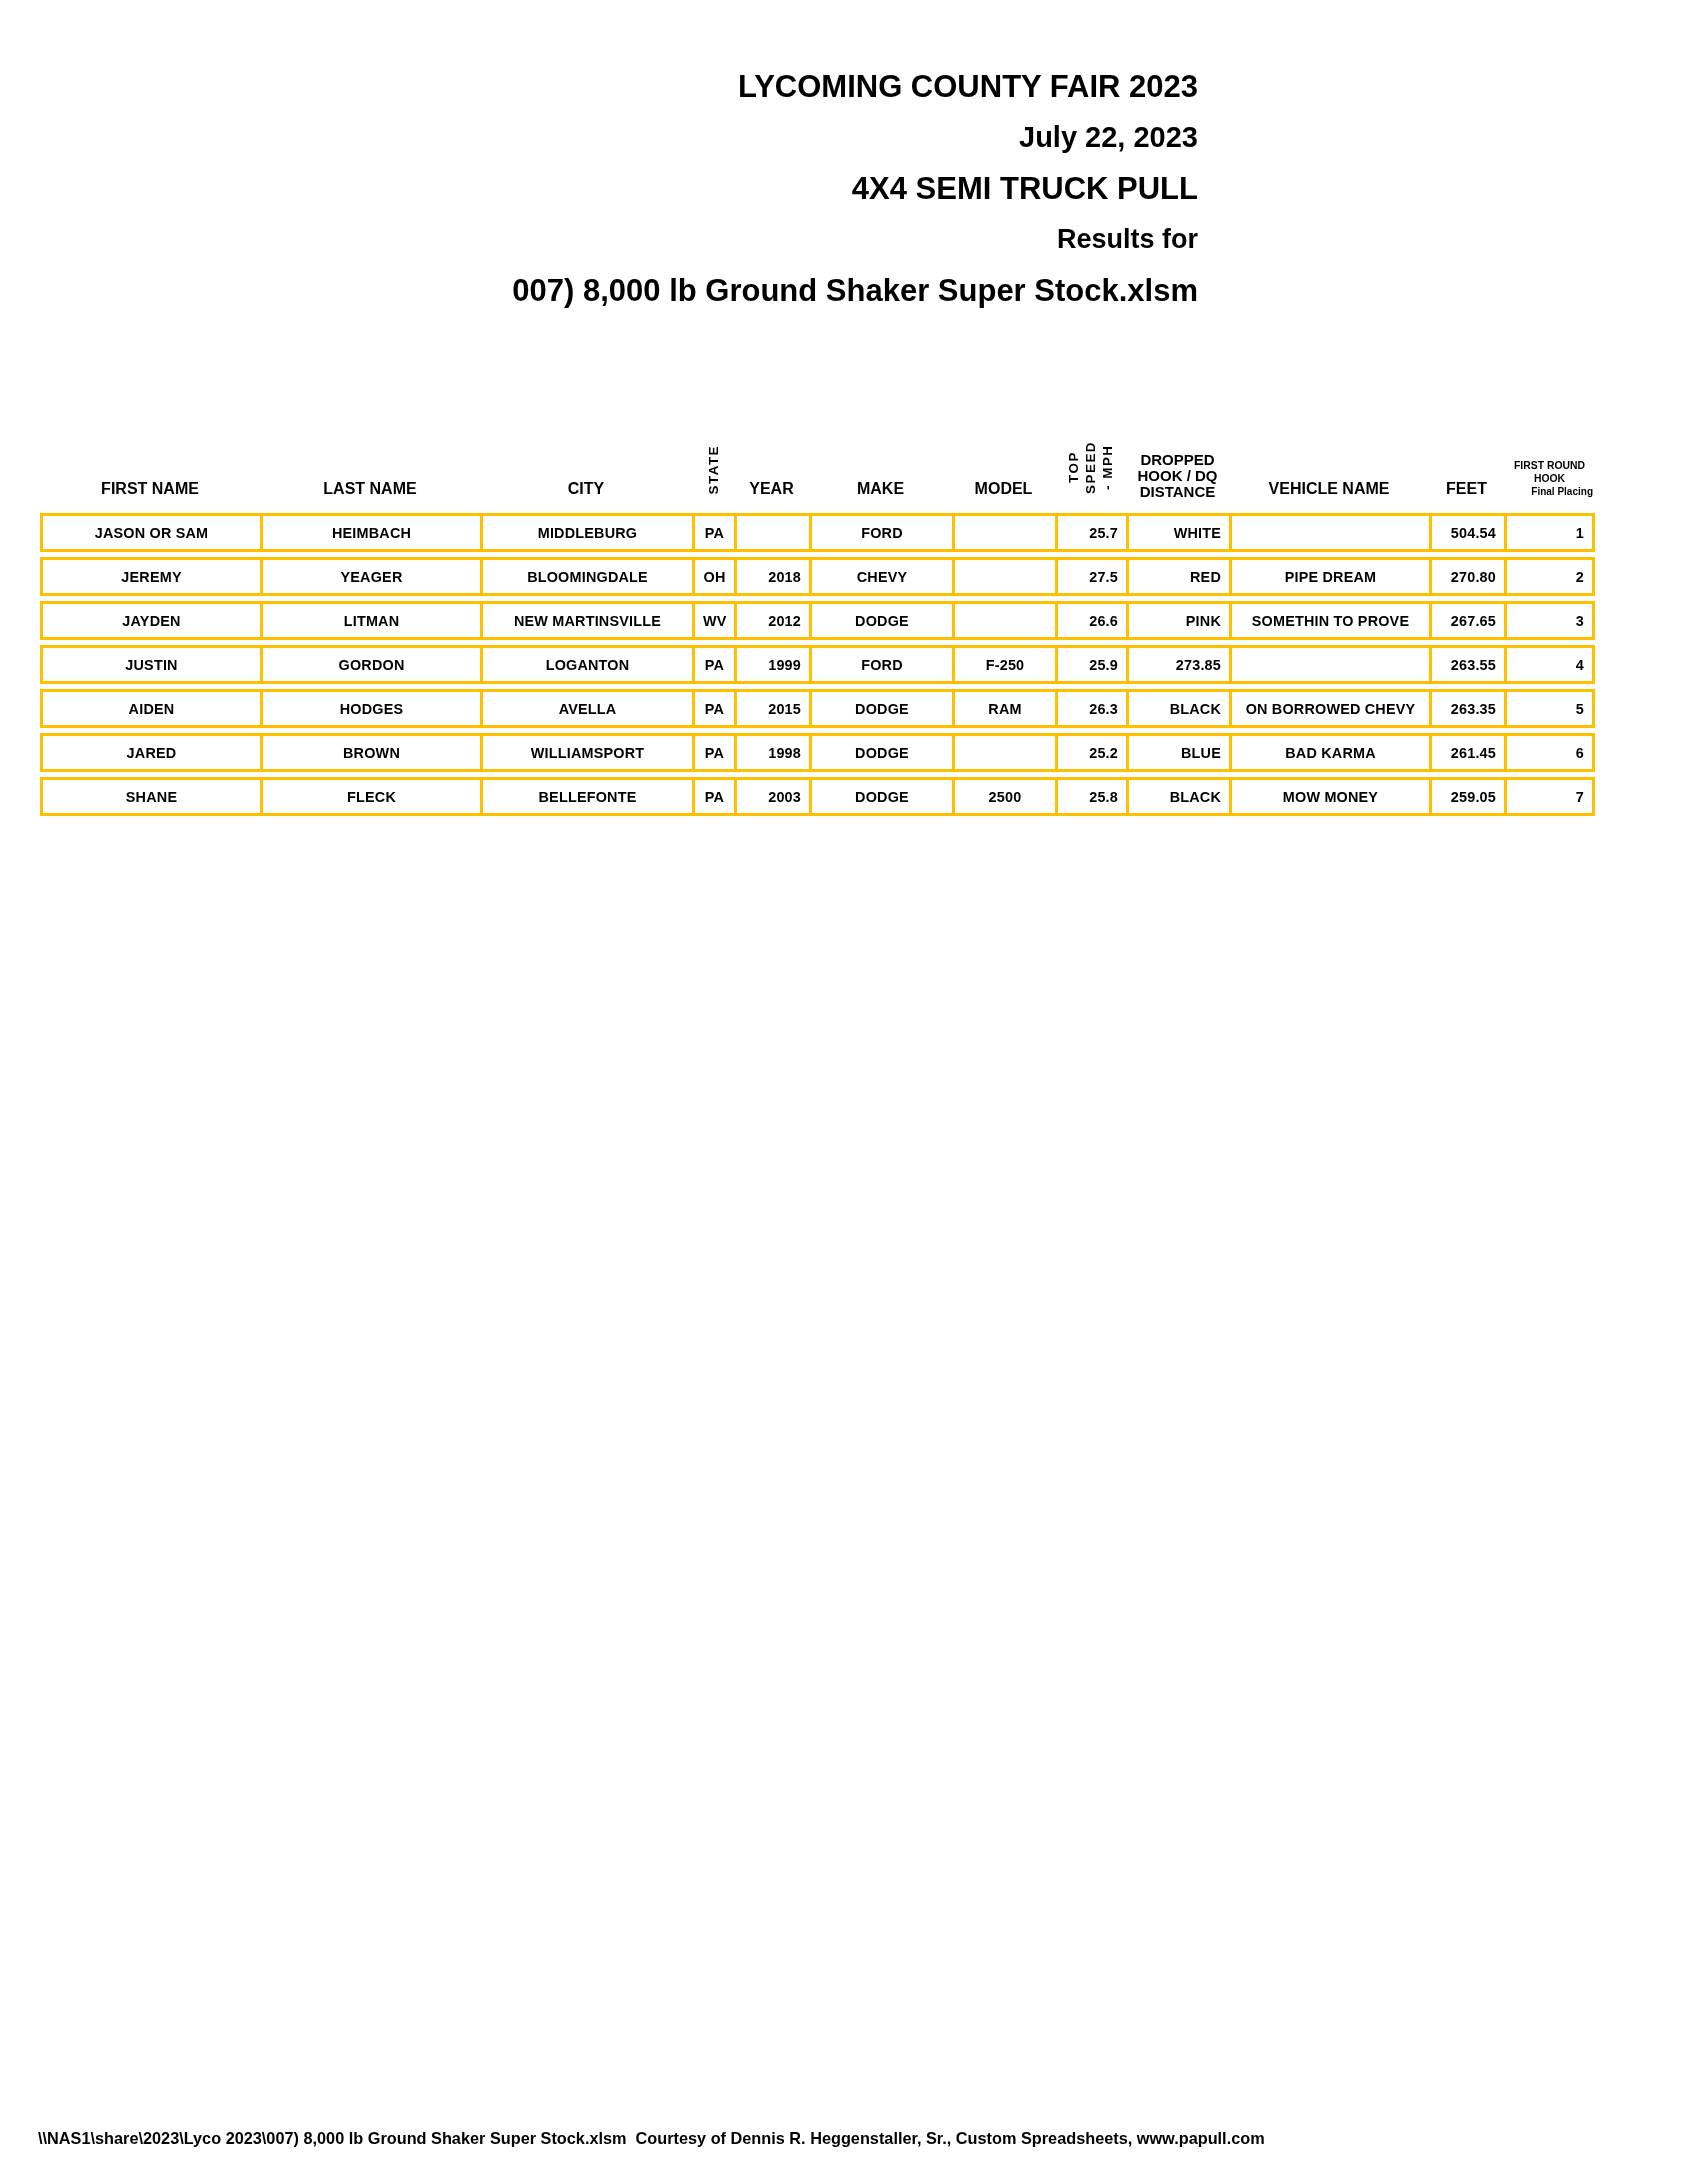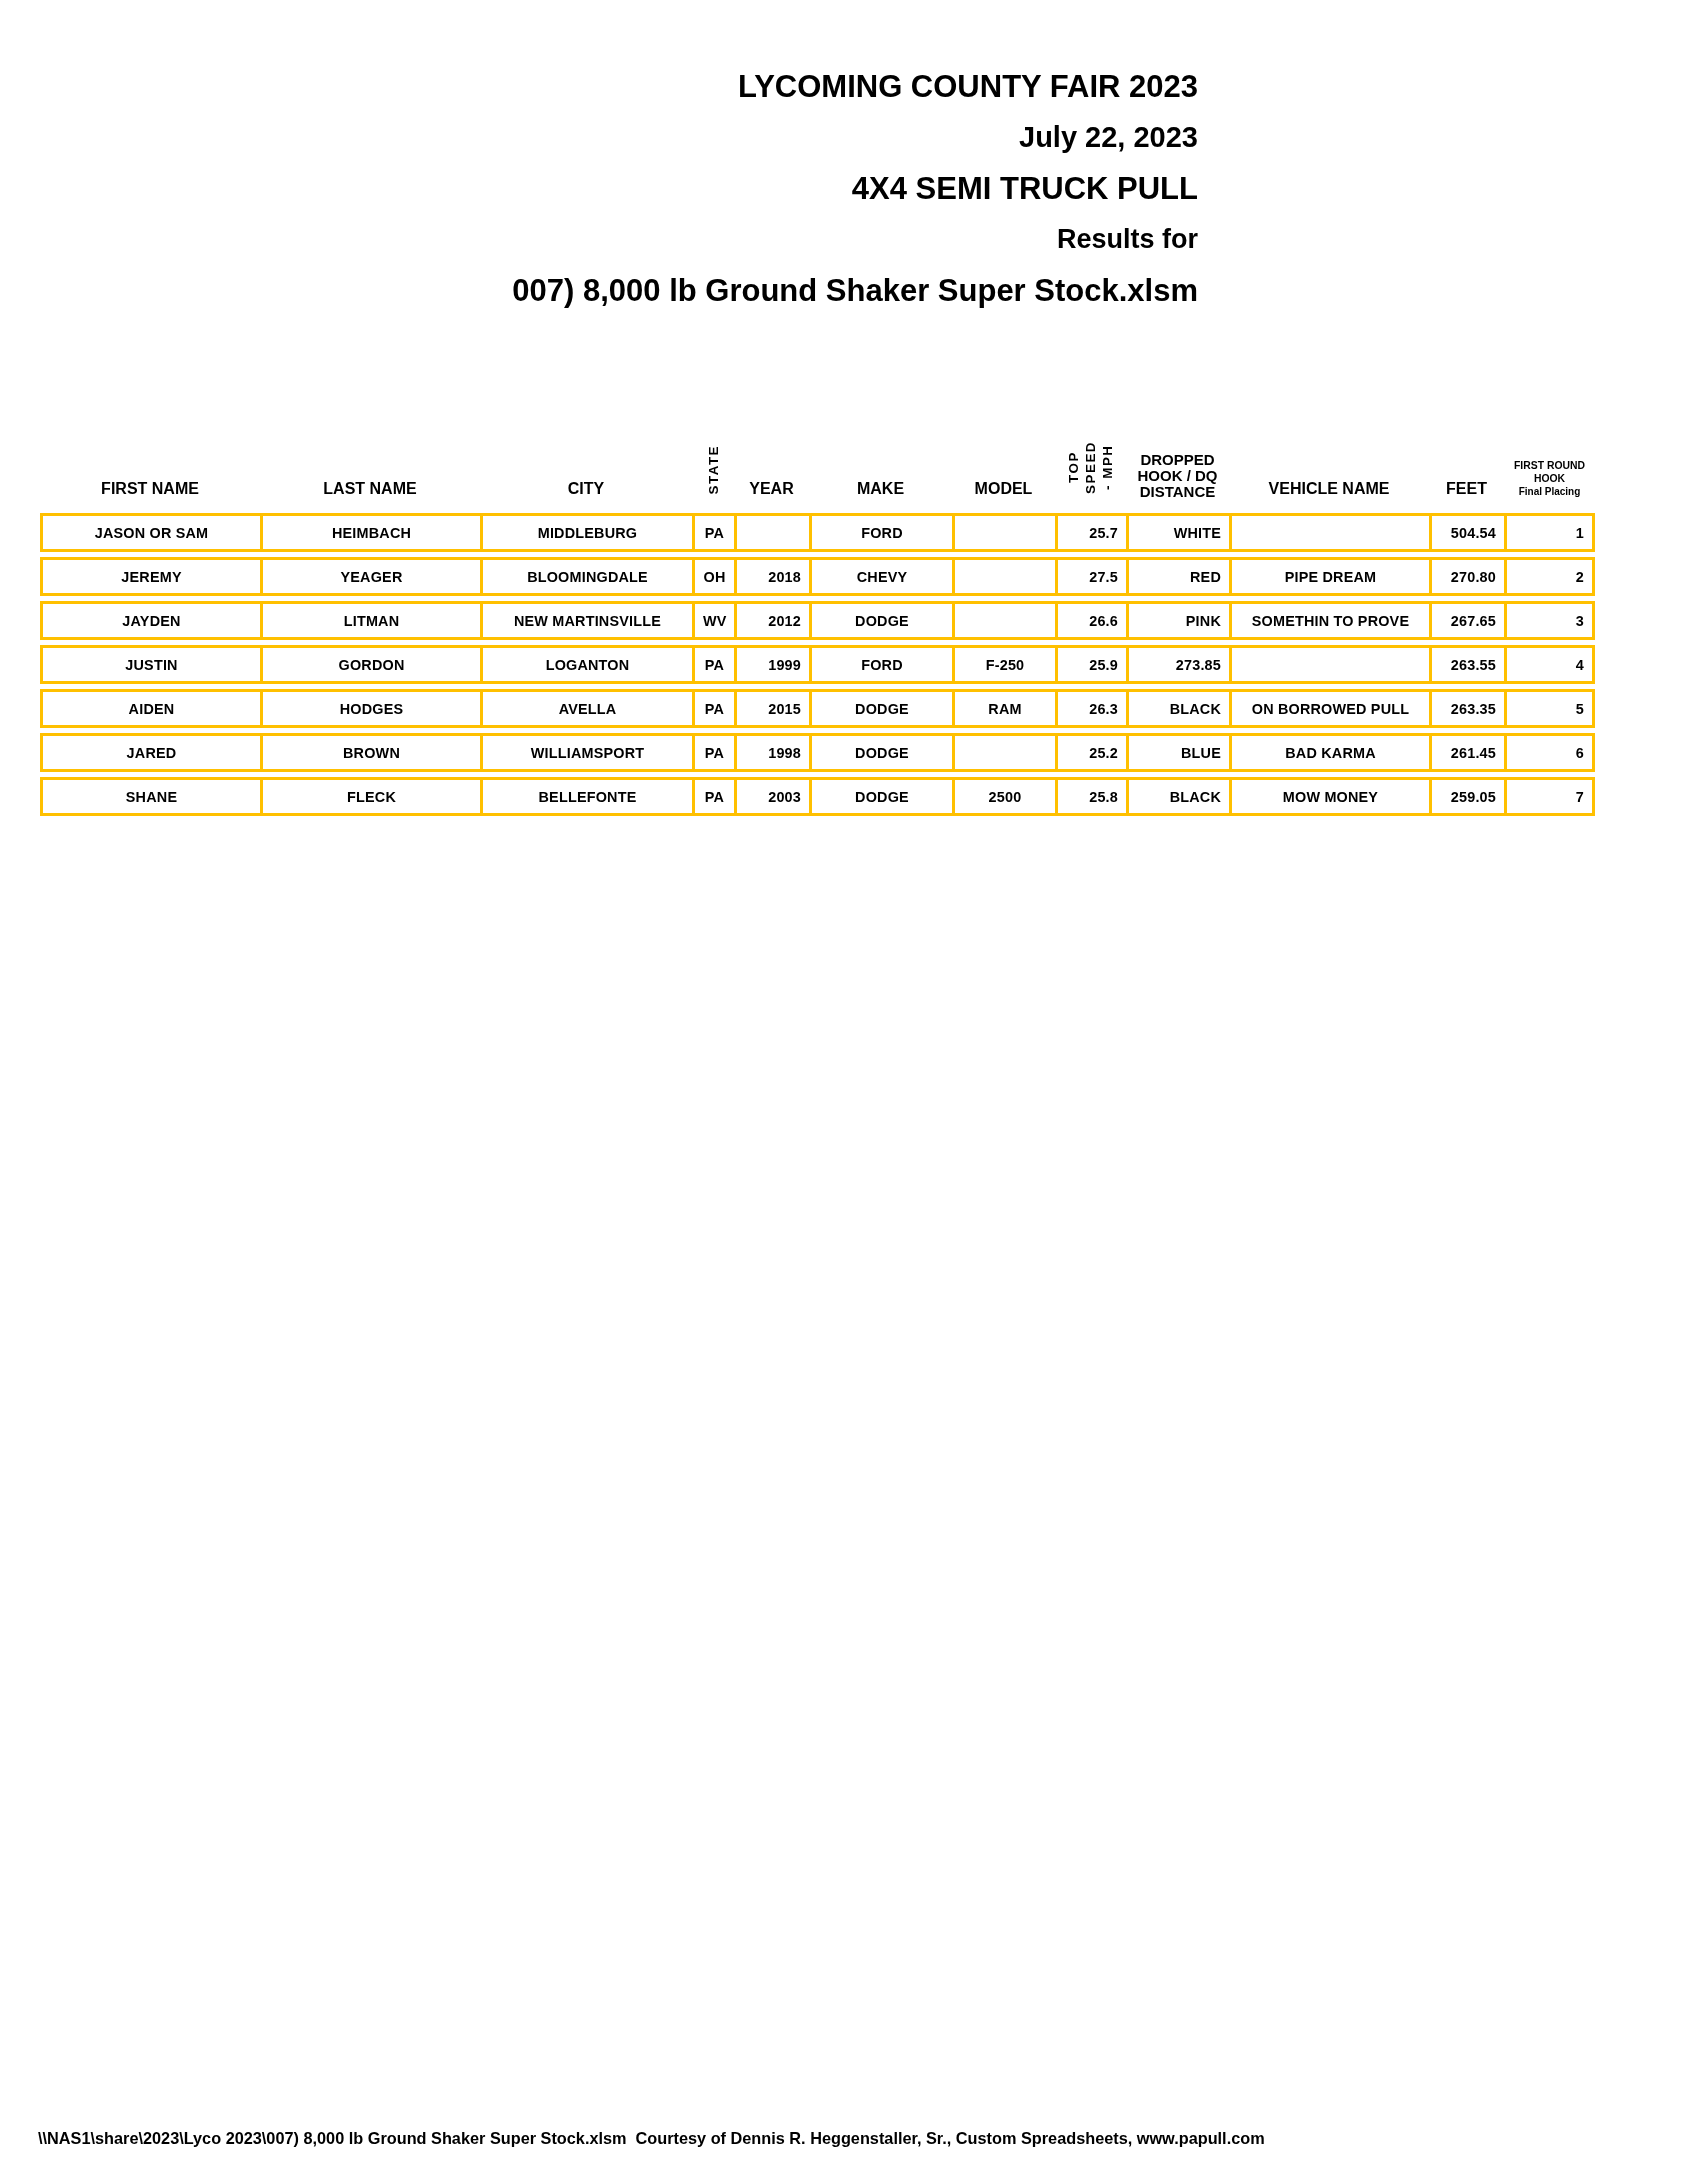--- a/index.html
+++ b/index.html
@@ -46,21 +46,21 @@
     writing-mode: vertical-rl;
     transform: rotate(180deg);
     white-space: pre;
     display: inline-block;
     font-size: 13.4px;
     line-height: 17px;
     letter-spacing: 1.5px;
     font-weight: 700;
   }
   .h-tiny1 { font-size: 10.4px; line-height: 13px; white-space: pre; margin-top: 32px; }
-  .h-tiny2 { font-size: 10px;   line-height: 13px; }
+  .h-tiny2 { font-size: 10px;   line-height: 13px; text-align: right; }
 
   .results td {
     border: 3px solid #FFC000;
     border-right: none;
     height: 39px;
     padding: 1px 8px;
     font-size: 14.4px;
     letter-spacing: 0.2px;
     overflow: hidden;
     white-space: nowrap;
@@ -189,21 +189,21 @@
       <tr>
         <td class="l">AIDEN</td>
         <td class="l">HODGES</td>
         <td class="l">AVELLA</td>
         <td class="l">PA</td>
         <td class="c">2015</td>
         <td class="l">DODGE</td>
         <td class="l">RAM</td>
         <td class="c">26.3</td>
         <td class="c">BLACK</td>
-        <td class="l">ON BORROWED PULL</td>
+        <td class="l">ON BORROWED CHEVY</td>
         <td class="c">263.35</td>
         <td class="c">5</td>
       </tr>
       <tr>
         <td class="l">JARED</td>
         <td class="l">BROWN</td>
         <td class="l">WILLIAMSPORT</td>
         <td class="l">PA</td>
         <td class="c">1998</td>
         <td class="l">DODGE</td>

